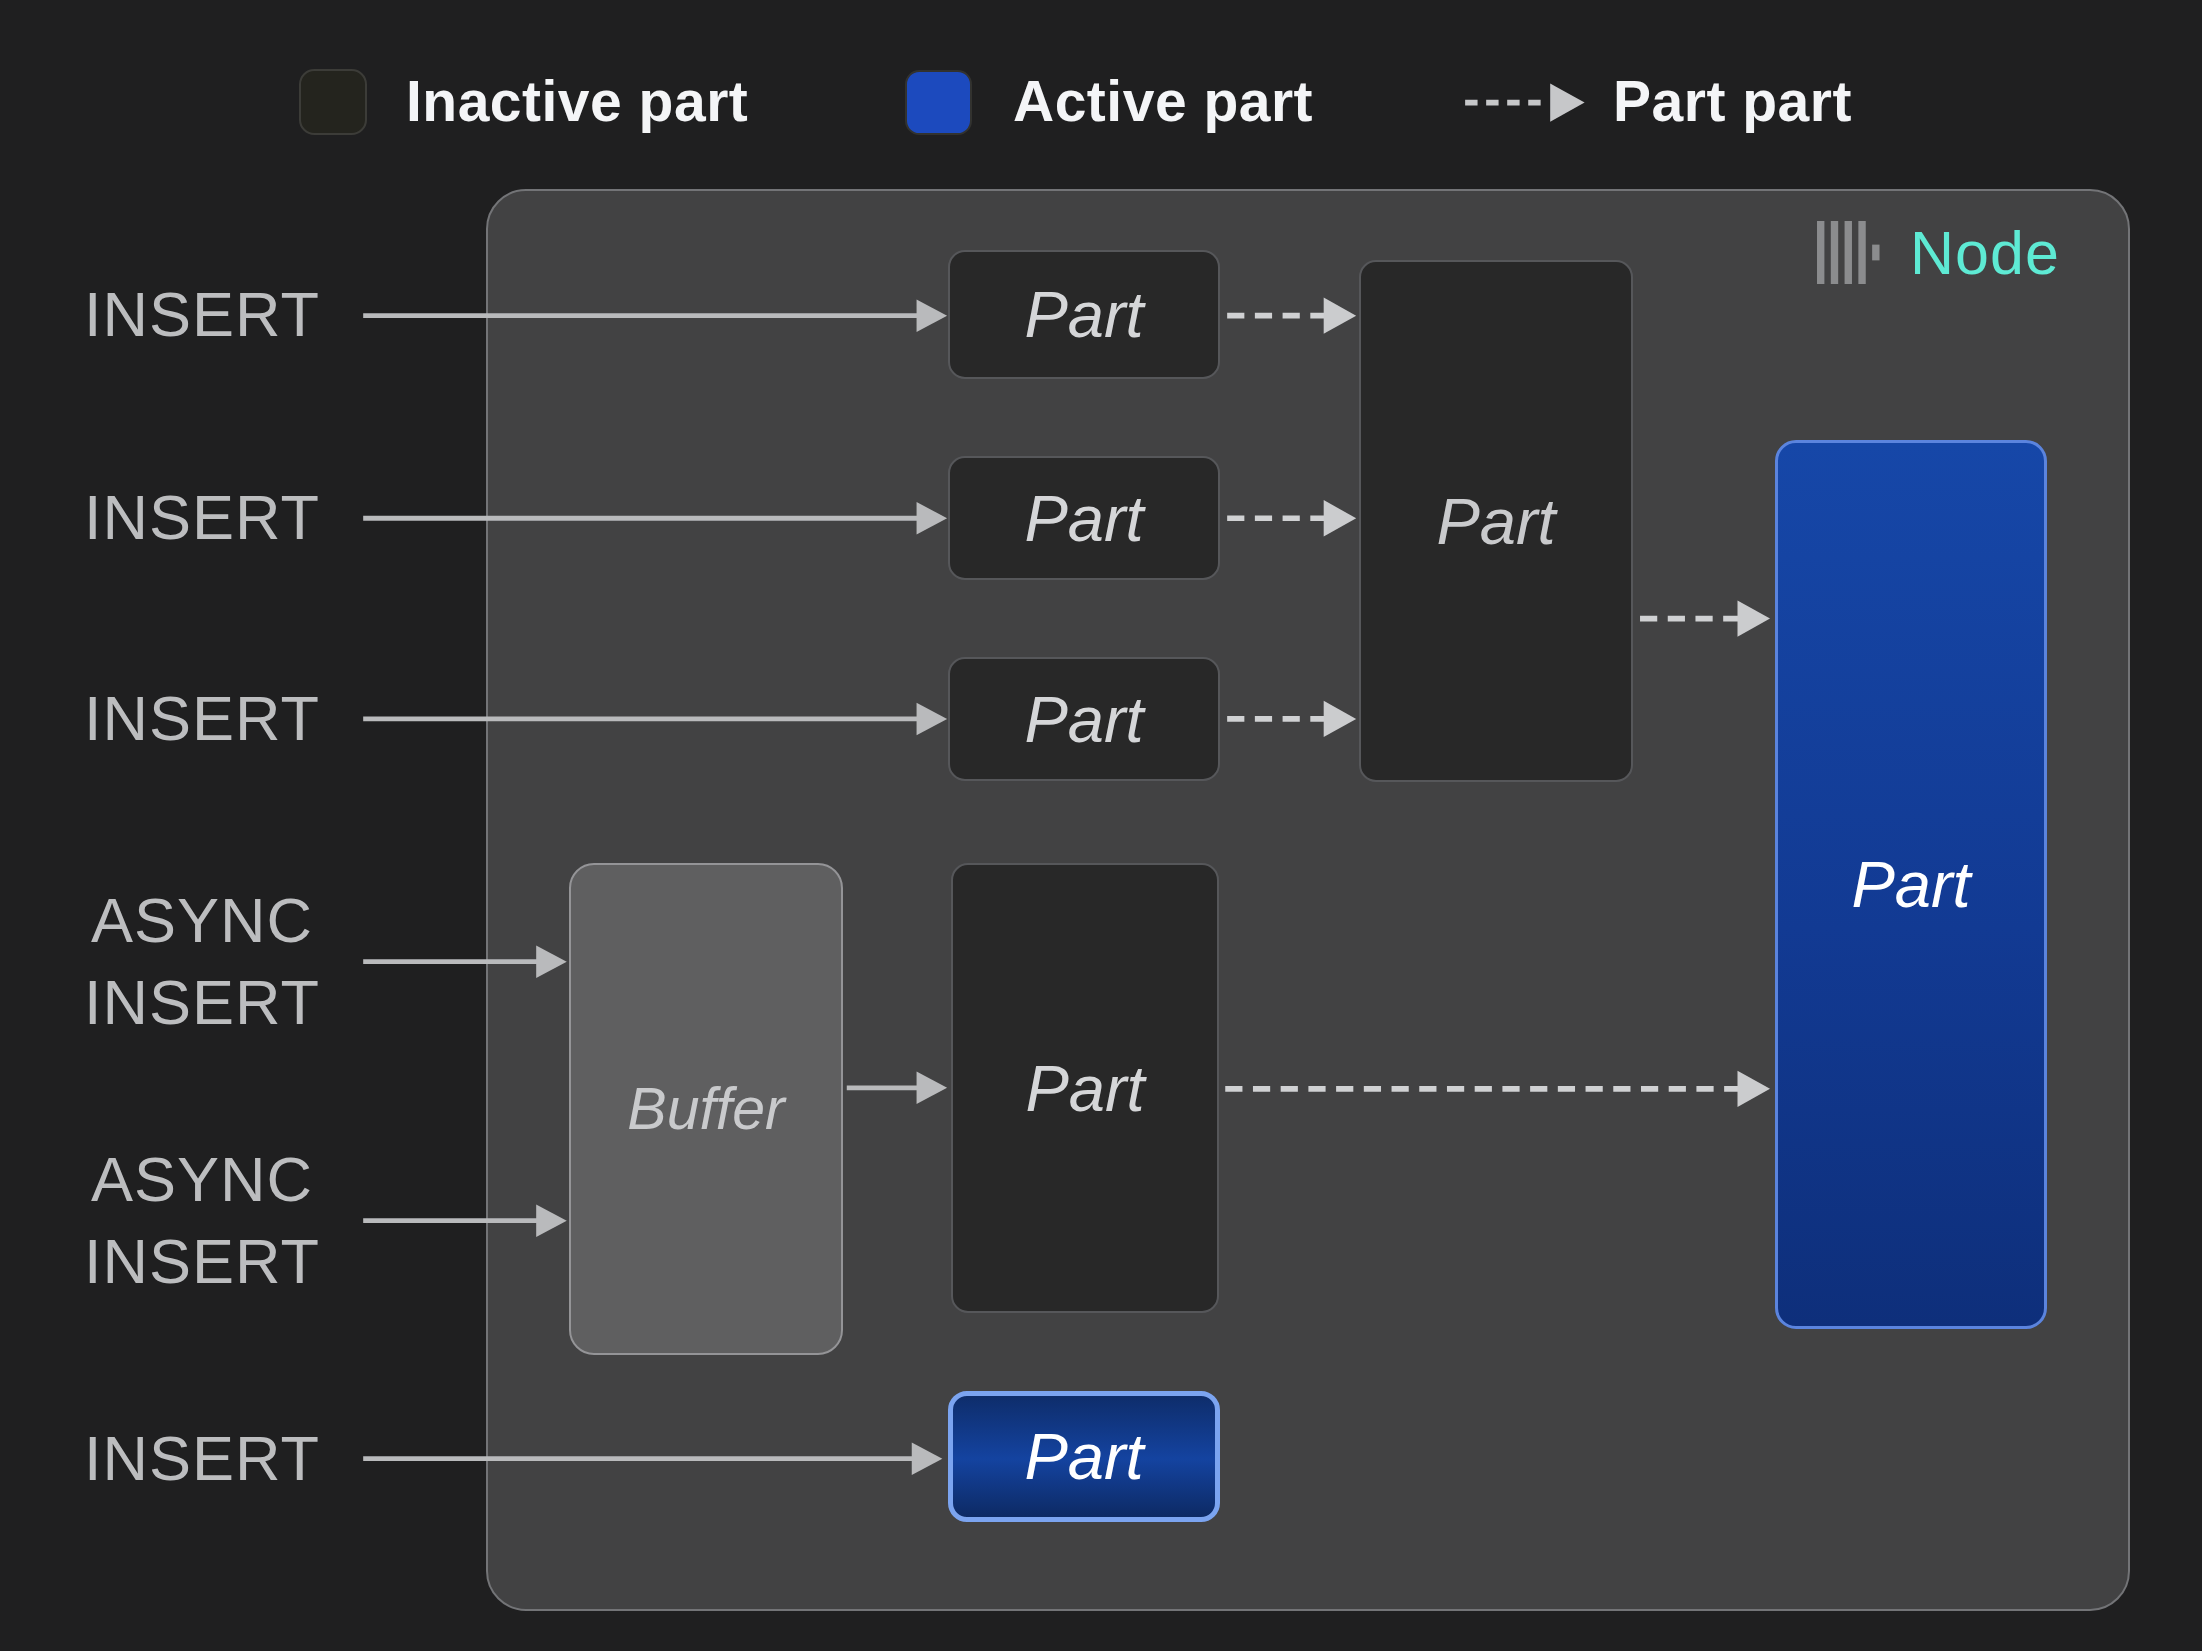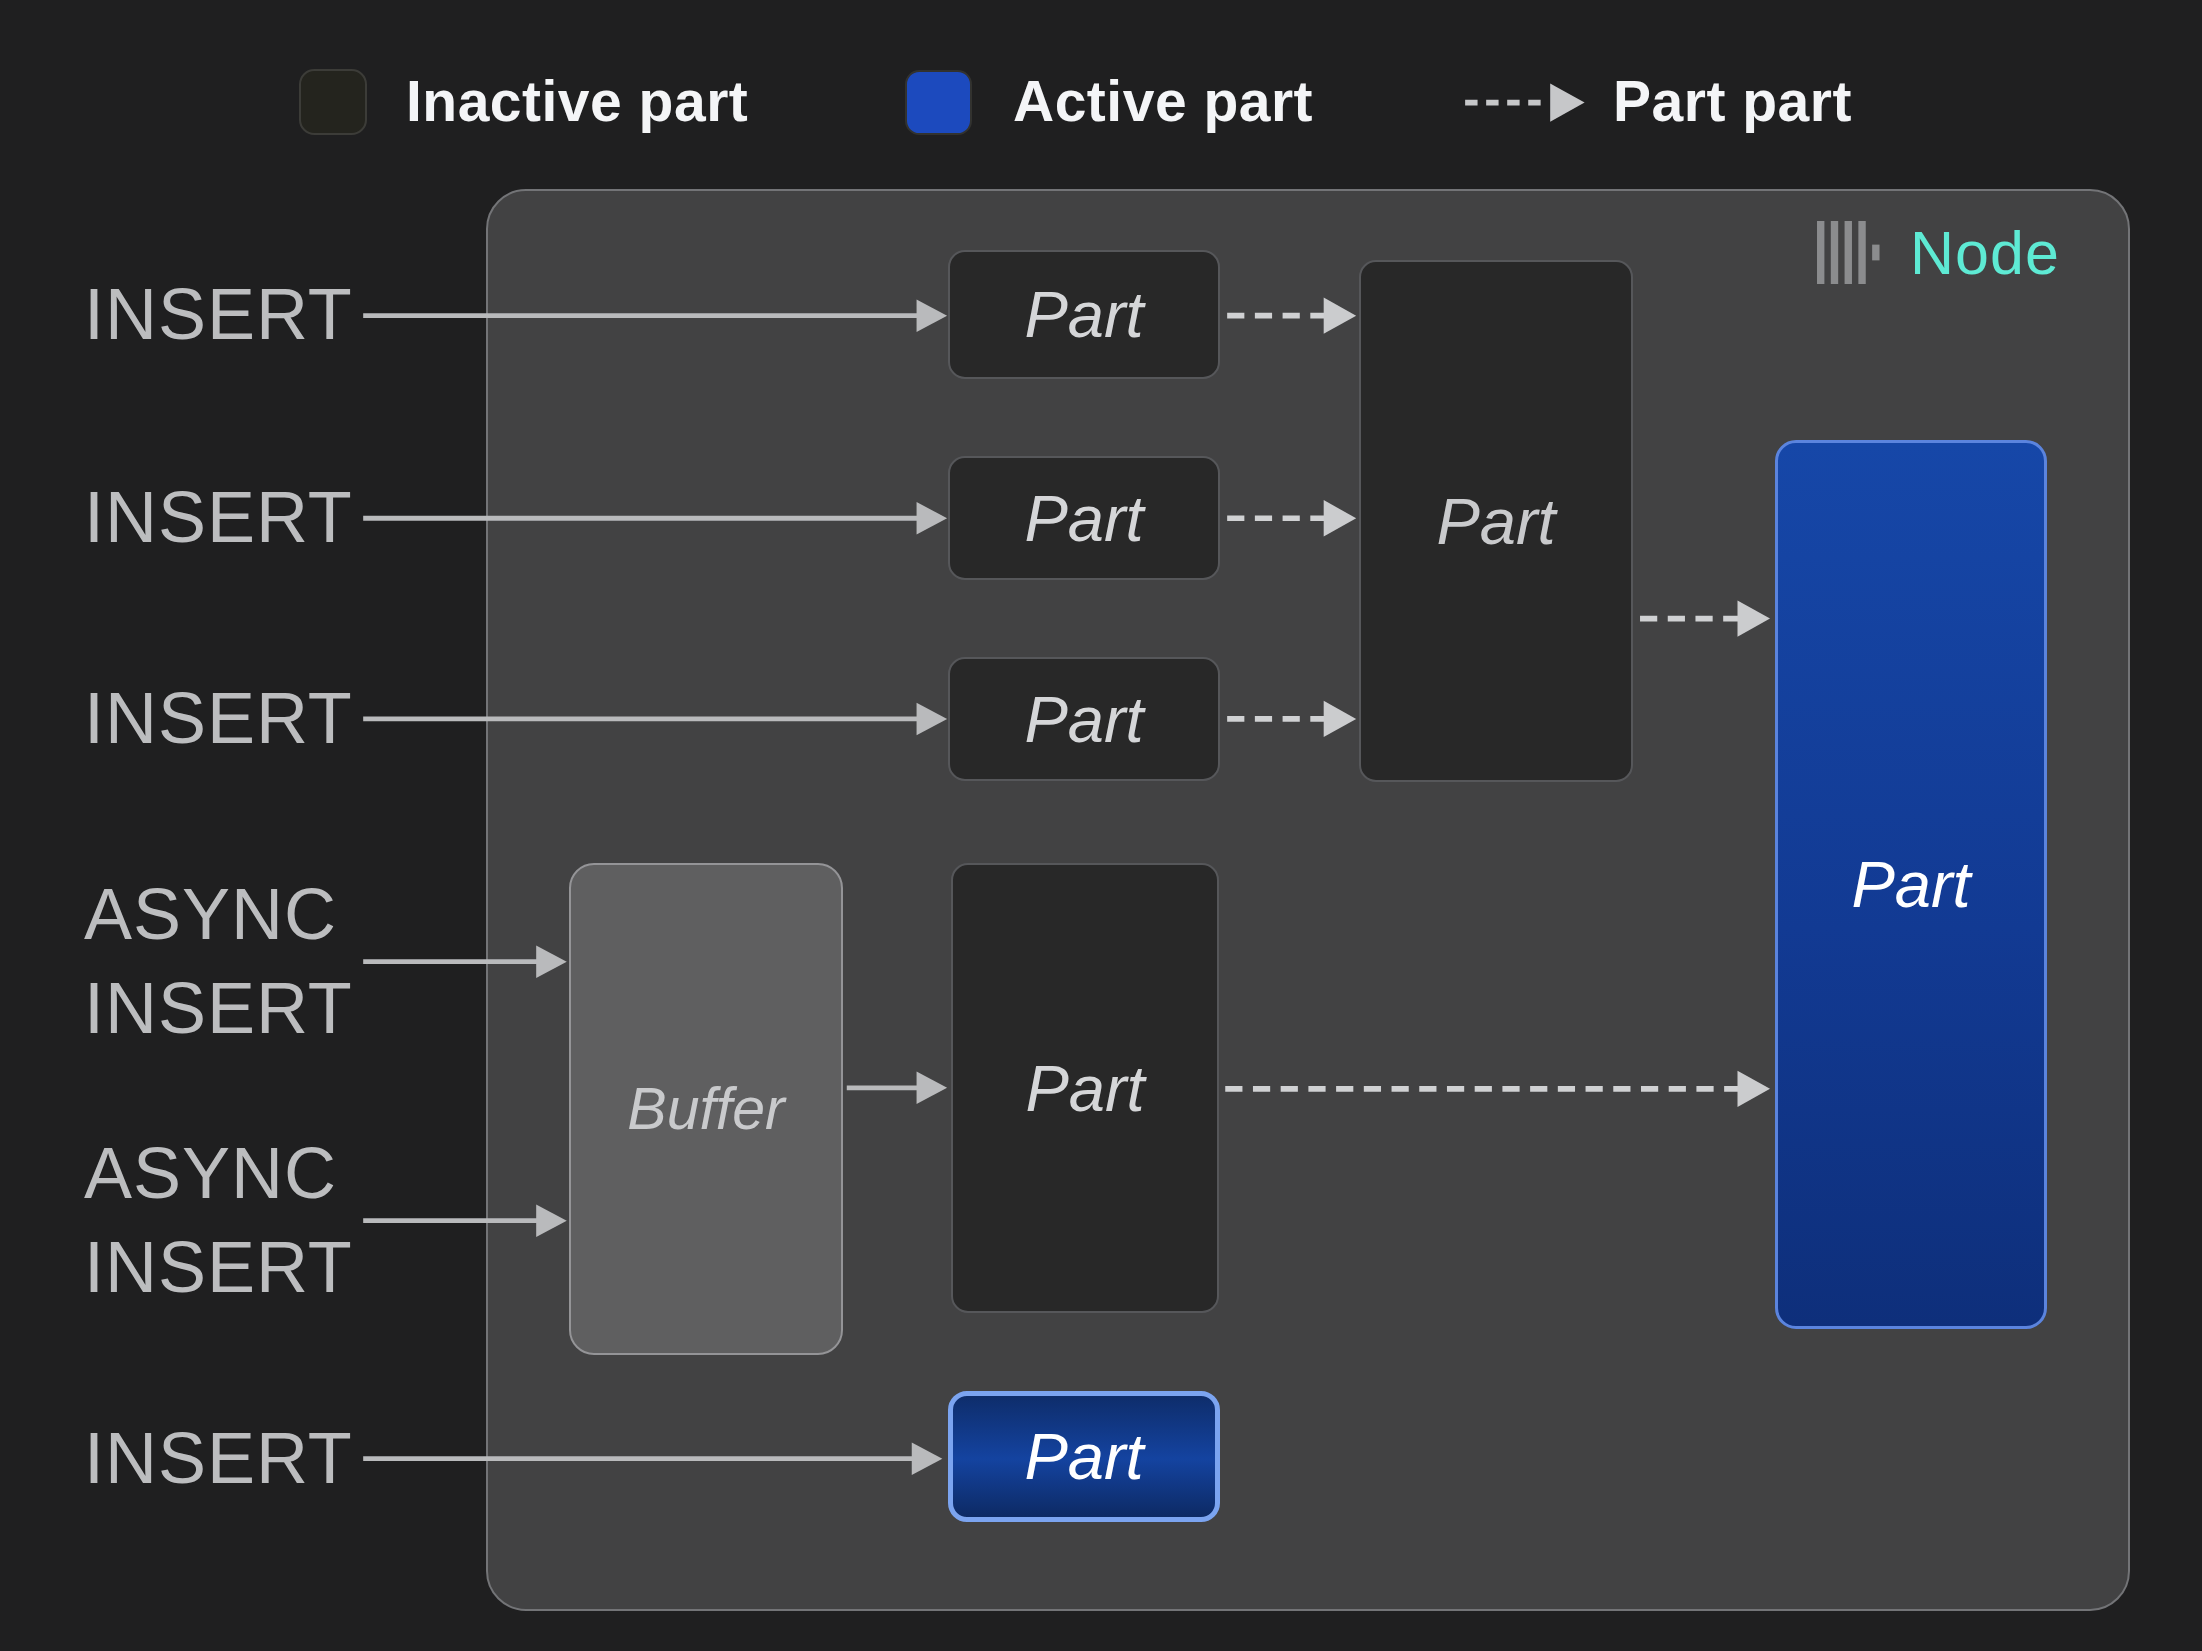--- a/index.html
+++ b/index.html
@@ -49,22 +49,22 @@
     color:#ffffff;font-size:65px;
   }
   .p-small-1{left:948px;top:250px;width:272px;height:129px;}
   .p-small-2{left:948px;top:456px;width:272px;height:124px;}
   .p-small-3{left:948px;top:657px;width:272px;height:124px;}
   .p-merged {left:1359px;top:260px;width:274px;height:522px;color:#c9cacc;}
   .p-async  {left:951px;top:863px;width:268px;height:450px;}
   
   .input-label{
     position:absolute;left:84px;transform:translateY(-50%);
-    color:#bcbdbf;font-size:72px;letter-spacing:1px;
-    white-space:pre-line;line-height:1.3;
+    color:#bcbdbf;font-size:63px;letter-spacing:1px;
+    white-space:pre-line;line-height:1.3;text-align:center;
   }
   
   .legend-swatch{position:absolute;box-sizing:border-box;}
   .swatch-inactive{
     left:299px;top:69px;width:68px;height:66px;
     background:#24241e;border:2.9px solid #3c3c38;border-radius:15.3px;
   }
   .swatch-active{
     left:905px;top:70px;width:67px;height:65px;
     background:#1c4abe;border:2.9px solid #32322f;border-radius:14.3px;

